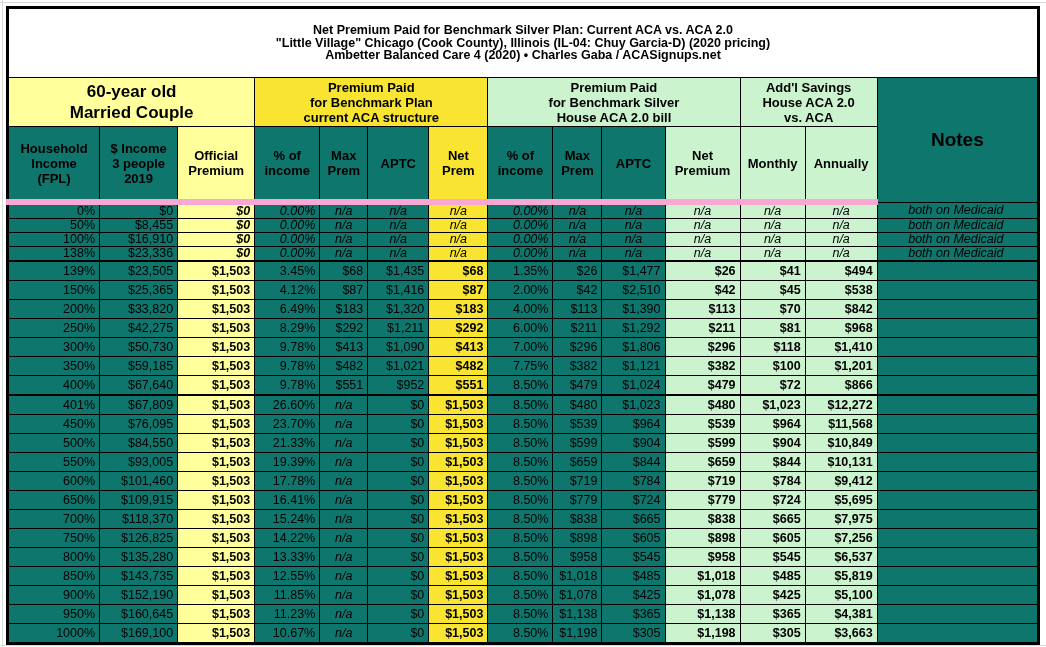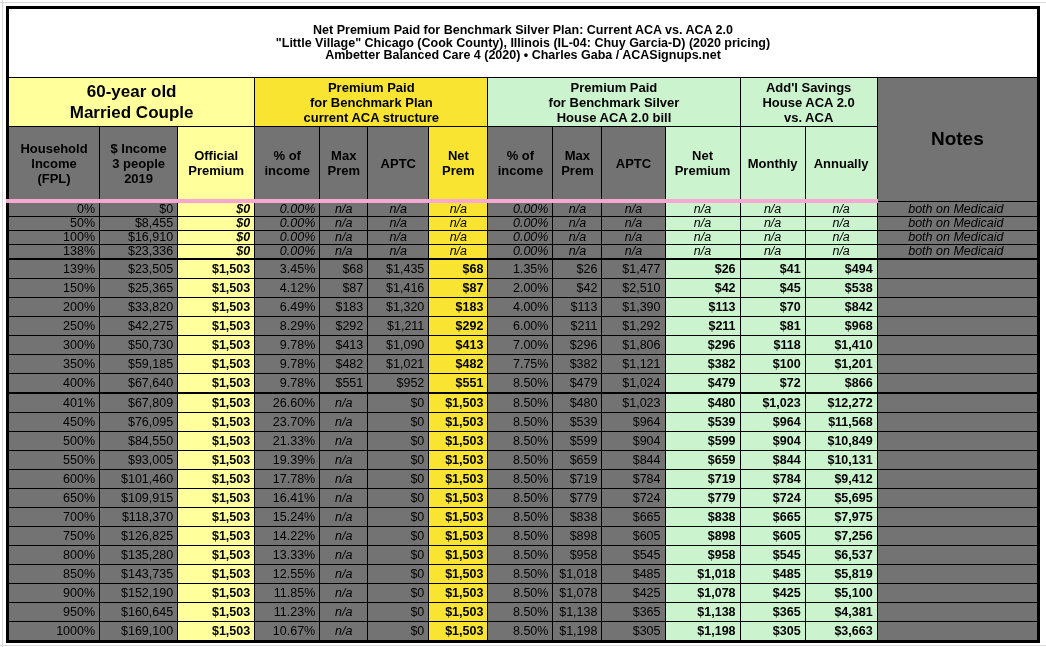--- a/index.html
+++ b/index.html
@@ -5,35 +5,35 @@
   html,body{margin:0;padding:0}
   body{
     width:1046px;height:647px;position:relative;overflow:hidden;
     background:#ffffff;font-family:"Liberation Sans",sans-serif;color:#000;
   }
   .gridline{position:absolute;background:#d9d9d9}
 
   table.aca{
     position:absolute;left:6px;top:6px;
     border-collapse:collapse;table-layout:fixed;width:1034px;
-    border:3px solid #000;background:#737373;
+    border:3px solid #000;background:#0f766e;
   }
   .aca th,.aca td{border:1px solid #000;padding:0;vertical-align:middle;overflow:hidden}
 
   .title-cell{
     height:68px;background:#fff;text-align:center;
     font-weight:bold;font-size:17px;line-height:22px;
     border-bottom:2px solid #000;
   }
   .group-row th{height:48px;font-weight:bold;text-align:center;white-space:pre-line}
   .g-demo{font-size:17px;line-height:21px}
   .g-small{font-size:13px;line-height:15px}
   .colhead-row th{
     height:72px;font-weight:bold;text-align:center;white-space:pre-line;
-    font-size:13px;line-height:15px;border-bottom:4px solid #f9a8d4;
+    font-size:13px;line-height:15px;border-bottom:6px solid #f9a8d4;
   }
   .notes-h{font-size:19px;font-weight:bold;text-align:center;border-bottom:2px solid #000}
 
   .bg-ly{background:#FFFF9C}
   .bg-y{background:#F9E432}
   .bg-g{background:#CBF3CE}
   .bR2{border-right:2px solid #000}
 
   .aca td{font-size:12.5px;line-height:1}
   td.num{text-align:right;padding-right:4px}

